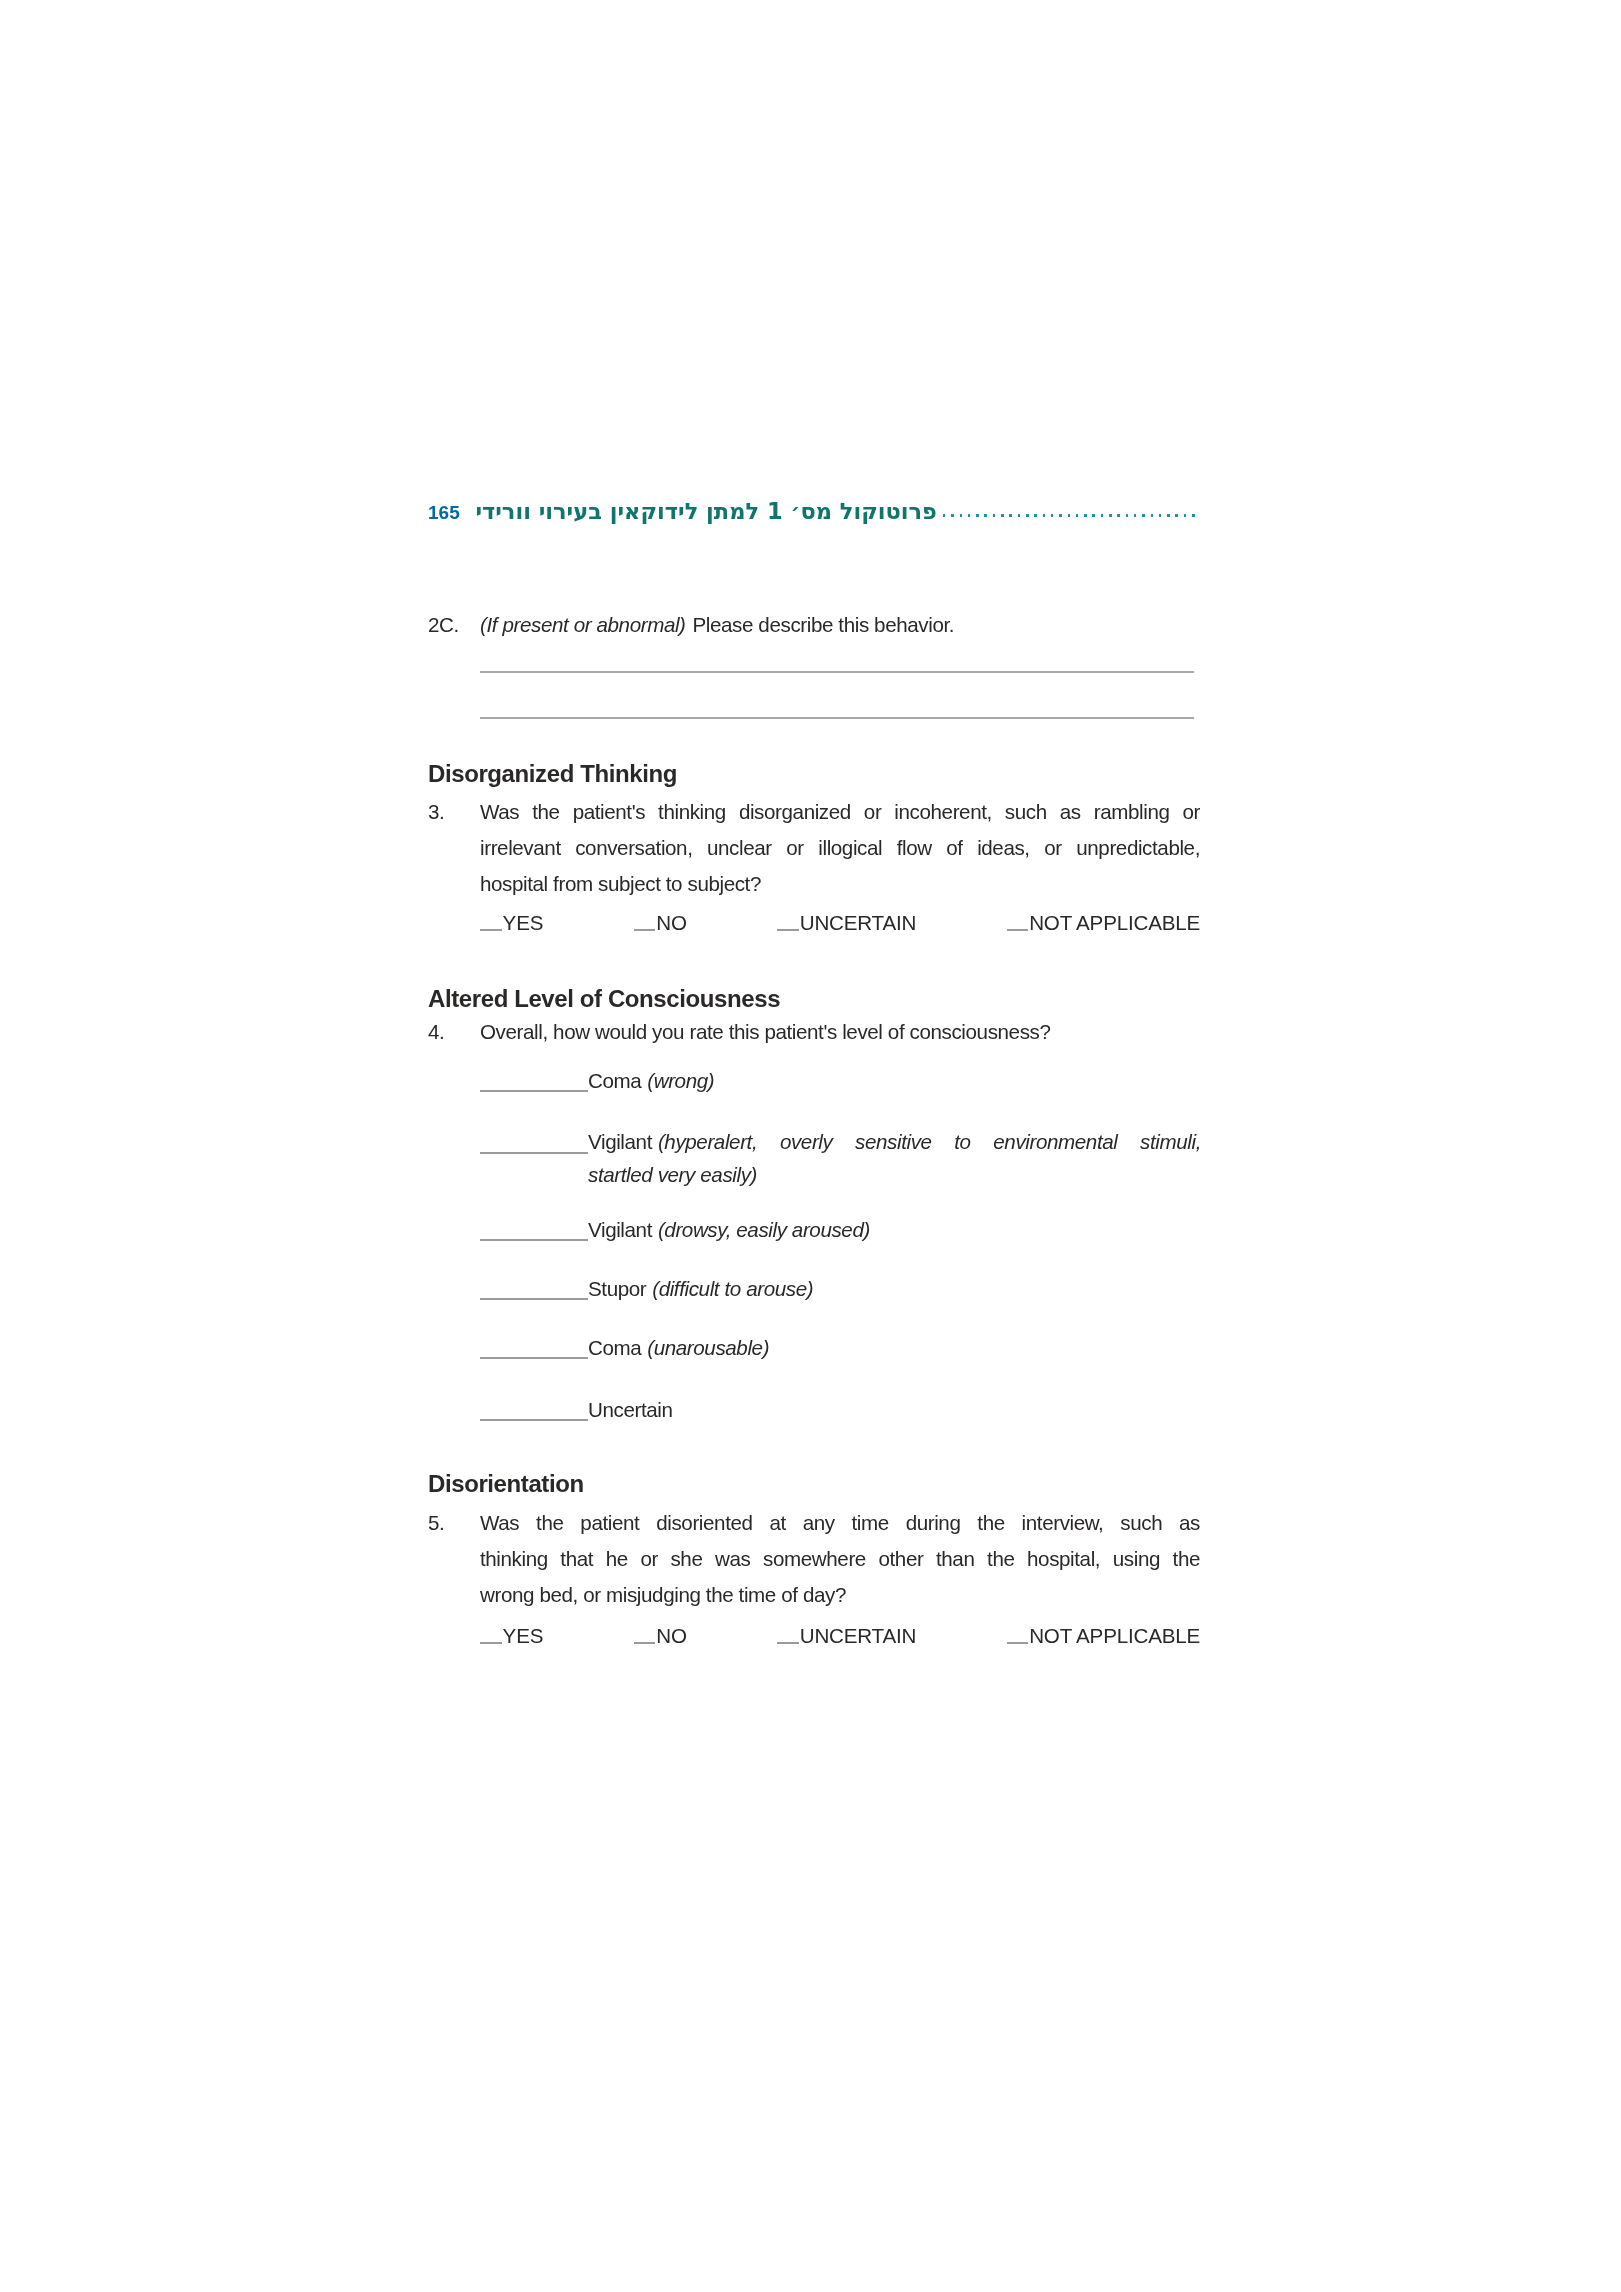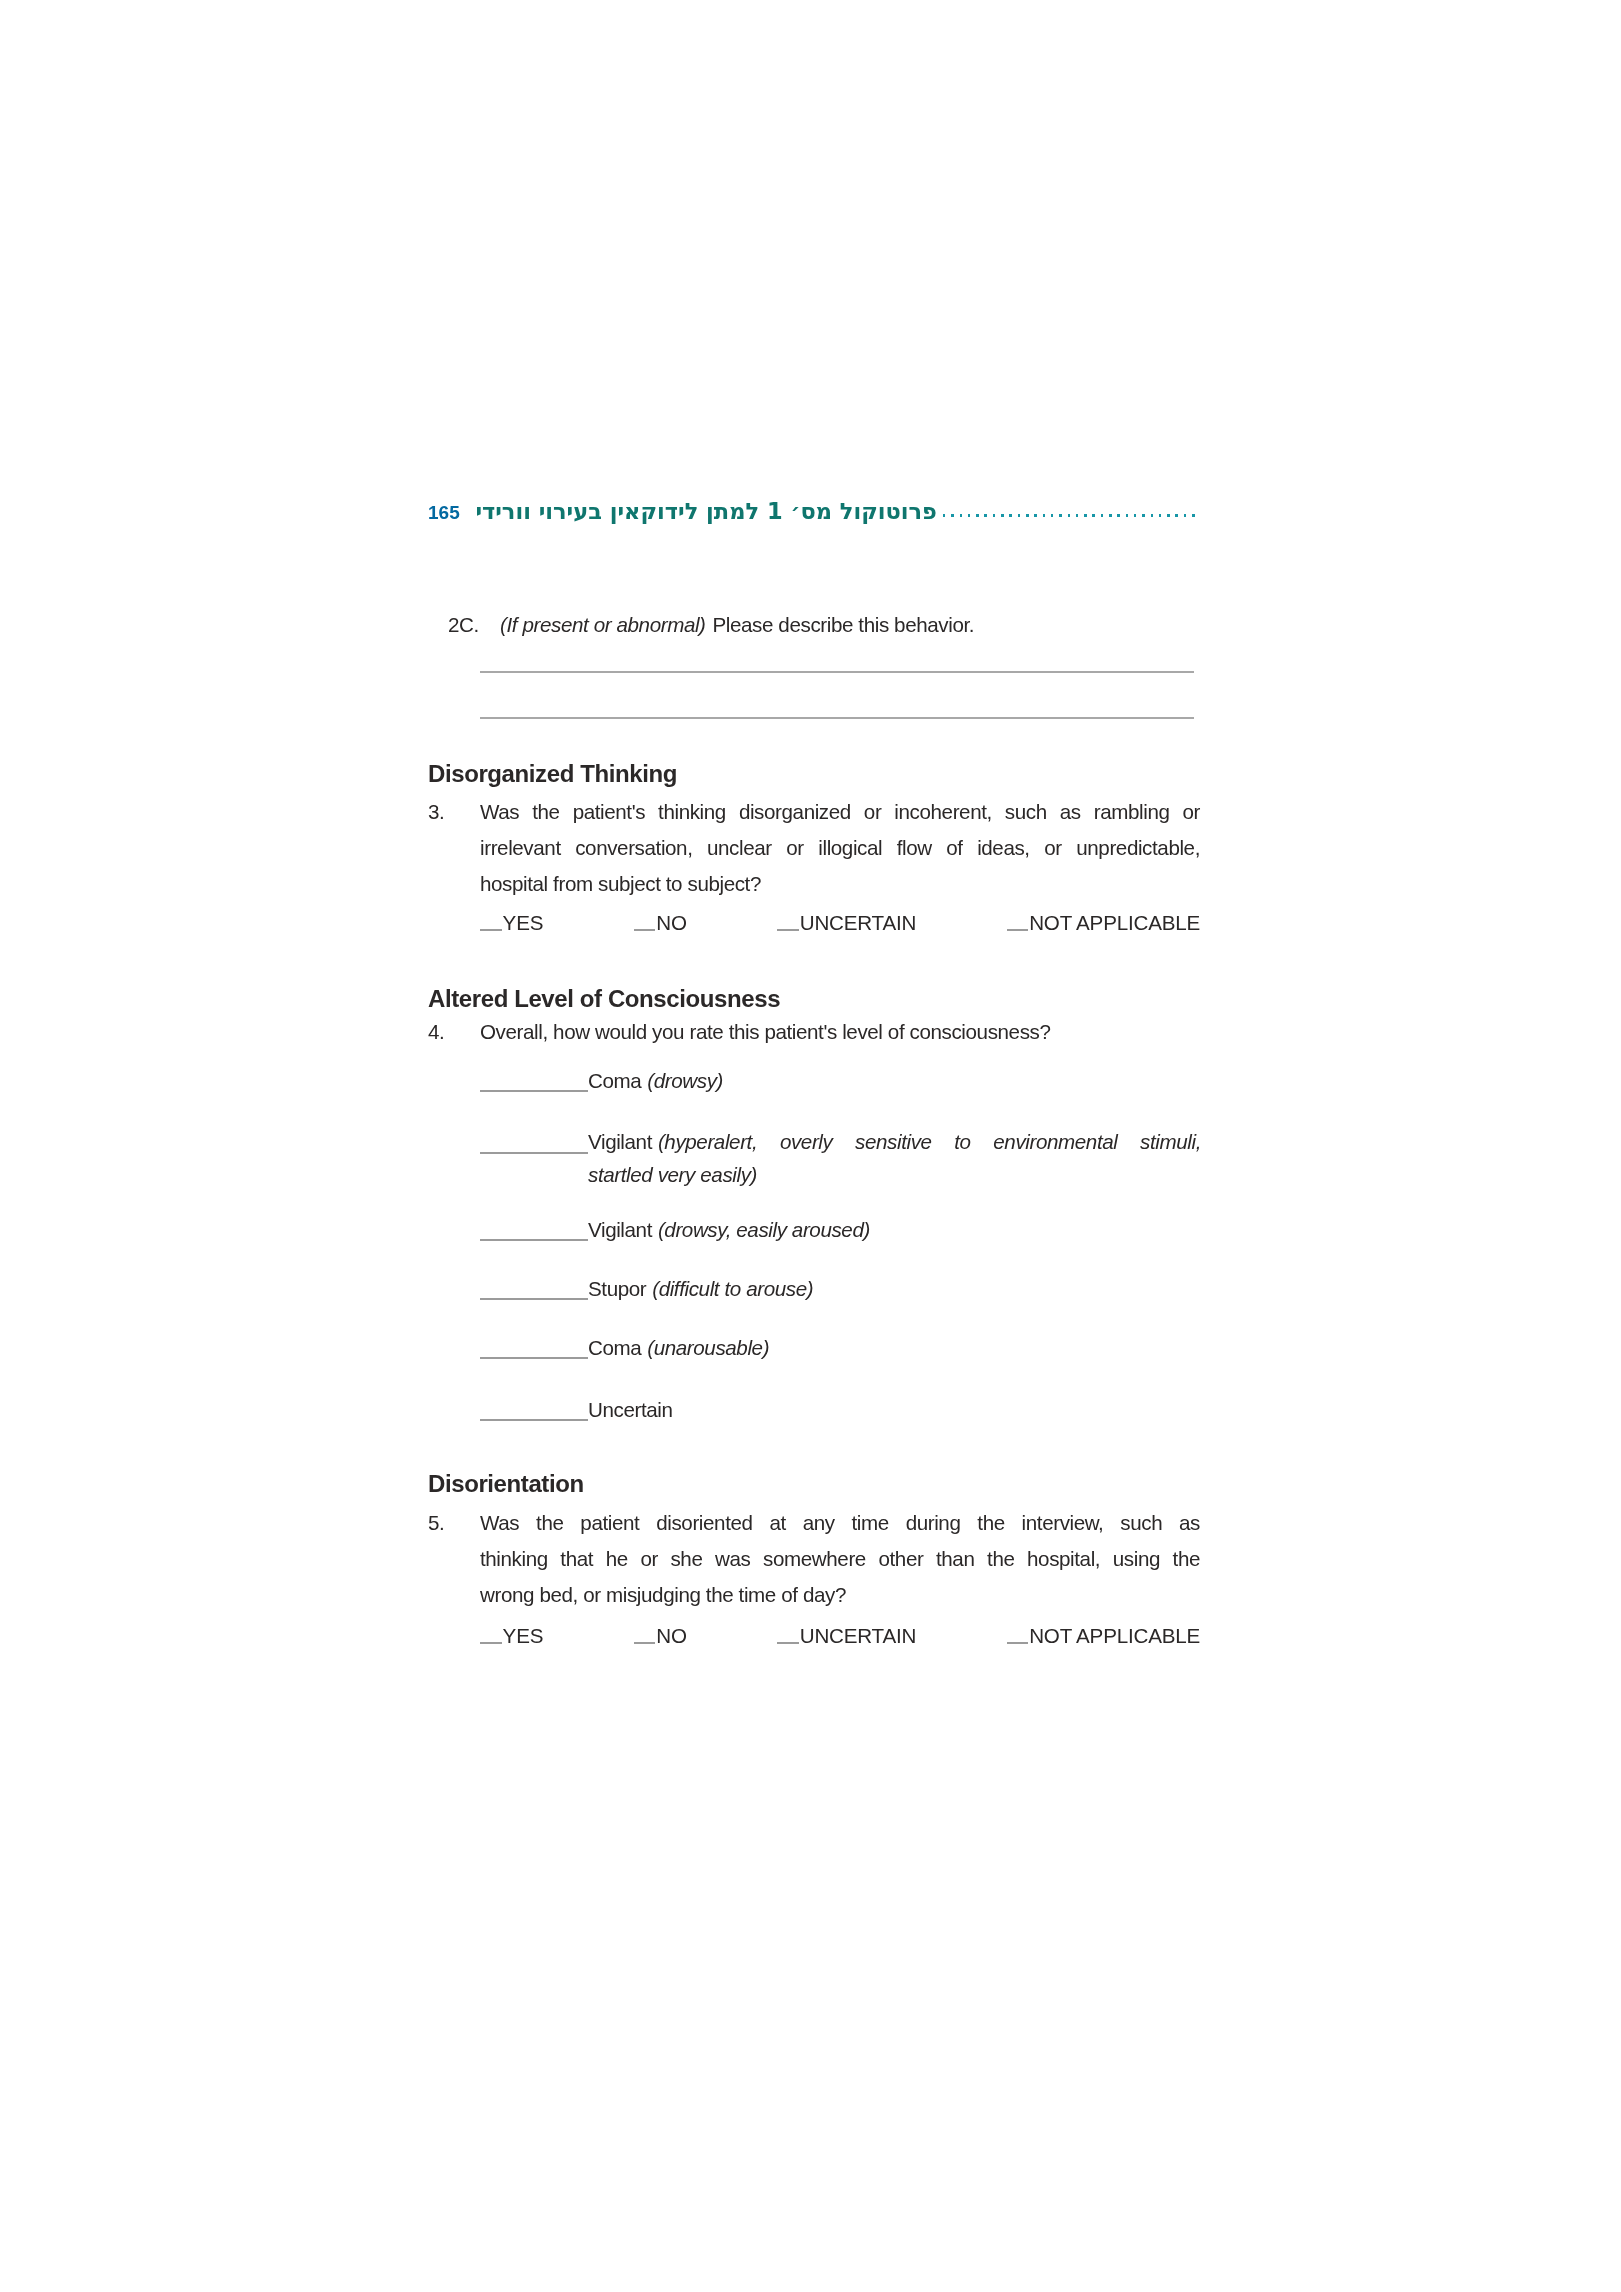--- a/index.html
+++ b/index.html
@@ -74,21 +74,21 @@
 <body>
 
 <div class="page">
 
   <div class="header-row">
     <span class="page-num">165</span>
     <span class="header-title" dir="rtl">פרוטוקול מס׳ 1 למתן לידוקאין בעירוי וורידי</span>
     <span class="dot-leader"></span>
   </div>
 
-  <div class="q-block body-text" style="top:610px;margin-left:20px;">
+  <div class="q-block body-text" style="top:610px;">
     <span class="q-num one-line">2C.</span>
     <div class="q-body one-line">
       <i>(If present or abnormal)</i><span class="gap-left">Please describe this behavior.</span>
     </div>
   </div>
   <div class="rule" style="top:671px;"></div>
   <div class="rule" style="top:717px;"></div>
 
   <div class="sec-heading" style="top:759px;">Disorganized Thinking</div>
   <div class="q-block body-text" style="top:794px;">
@@ -107,21 +107,21 @@
   </div>
 
   <div class="sec-heading" style="top:984px;">Altered Level of Consciousness</div>
   <div class="q-block body-text" style="top:1017px;">
     <span class="q-num one-line">4.</span>
     <div class="q-body one-line">Overall, how would you rate this patient's level of consciousness?</div>
   </div>
 
   <div class="opt-row" style="top:1066px;">
     <span class="opt-blank"></span>
-    <div class="opt-text"><span>Coma</span><i class="opt-desc">(drowsy)</i></div>
+    <div class="opt-text"><span>Coma</span><i class="opt-desc">(wrong)</i></div>
   </div>
 
   <div class="opt-row opt-multi" style="top:1125px;">
     <span class="opt-blank"></span>
     <div class="opt-text">
       <div class="jline"><span>Vigilant</span><i class="opt-desc">(hyperalert, overly sensitive to environmental stimuli,</i></div>
       <div><i>startled very easily)</i></div>
     </div>
   </div>
 

